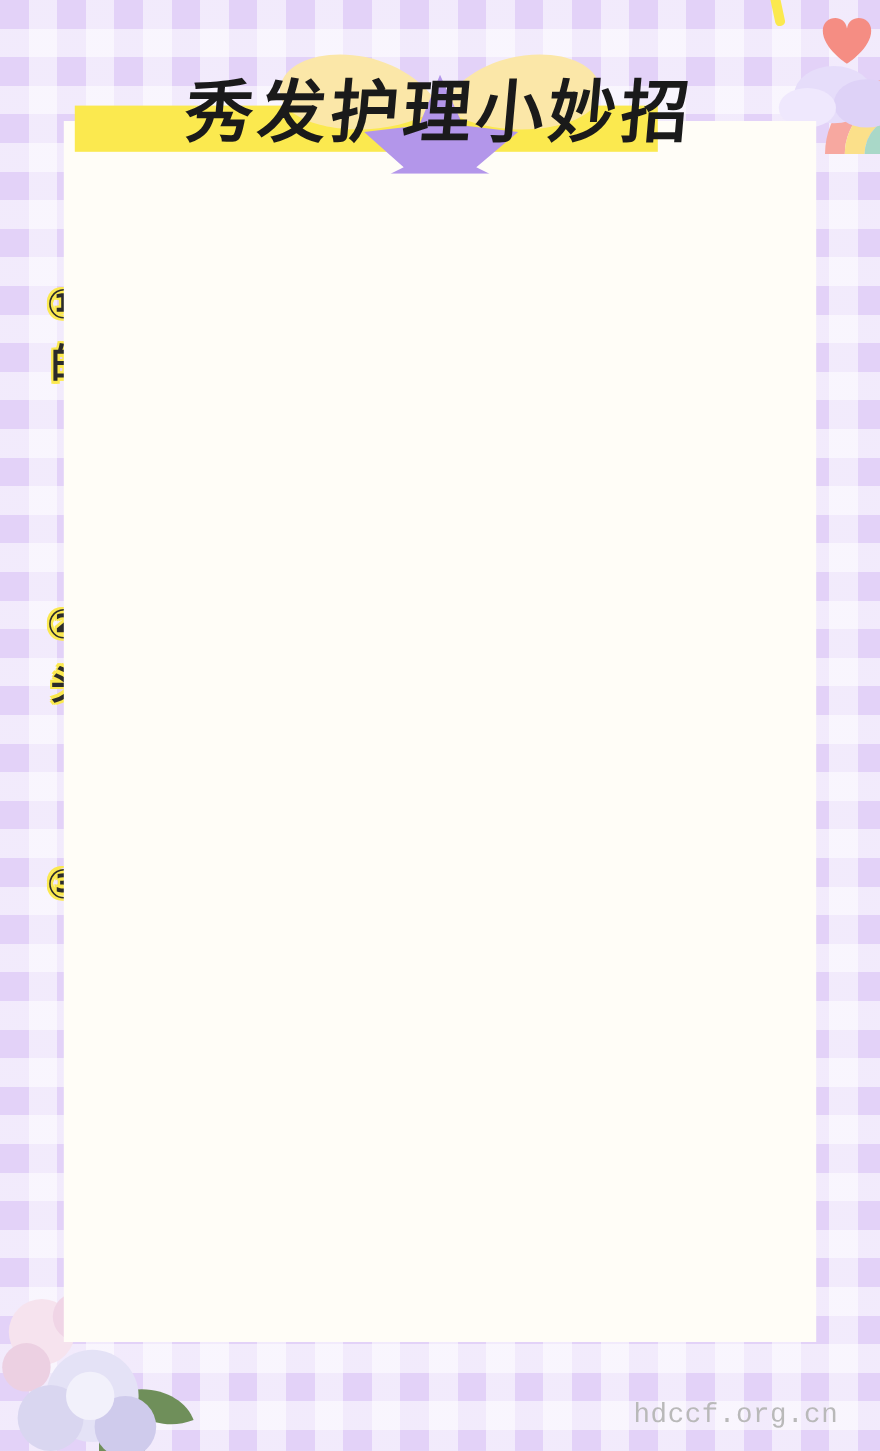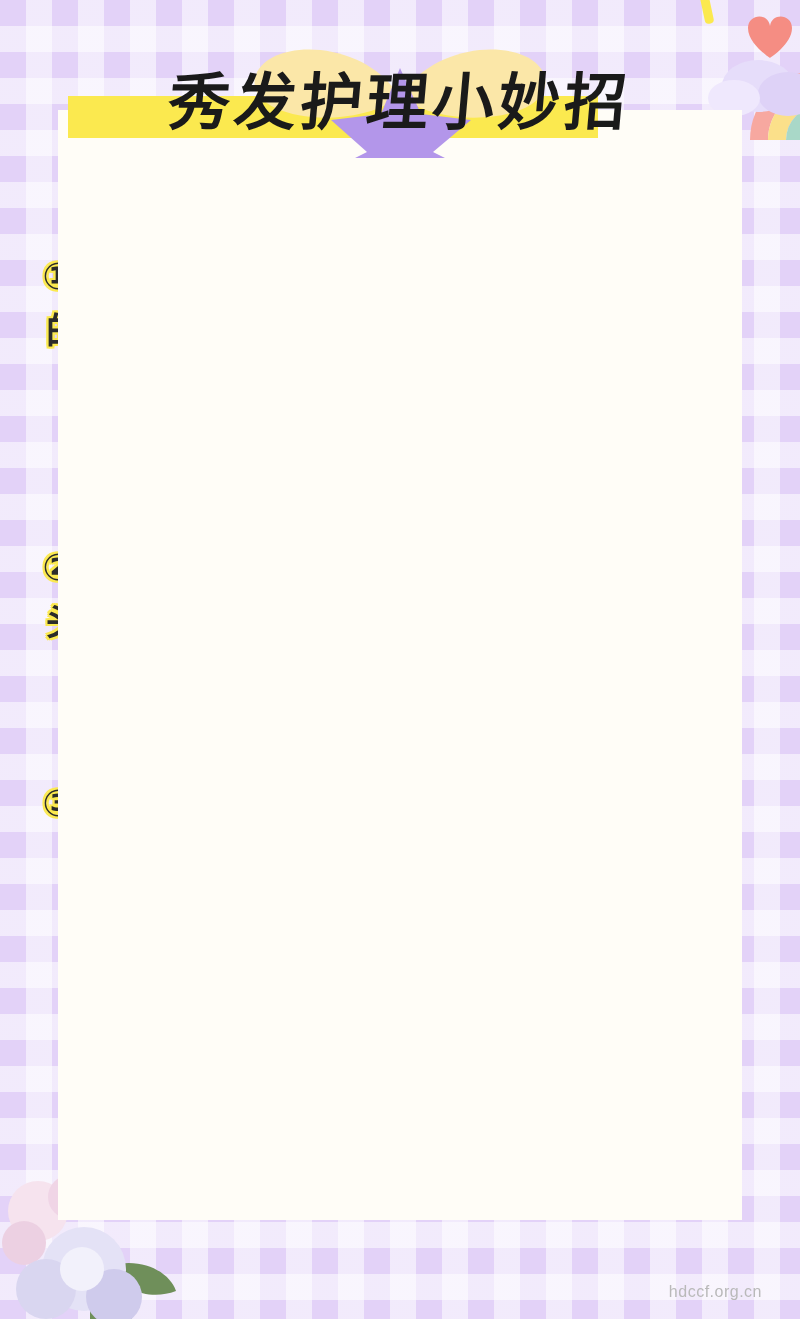--- a/index.html
+++ b/index.html
@@ -109,22 +109,22 @@
       2px 2px 0 #fbe94f, -2px 2px 0 #fbe94f,
       2px -2px 0 #fbe94f, -2px -2px 0 #fbe94f;
   }
   .para:last-child { margin-bottom: 0; }
 
   
   .watermark {
     position: absolute;
     right: 38px;
     bottom: 18px;
-    font-family: Liberation Sans, sans-serif;
-    font-size: 16px;
+    font-family: Liberation Mono, monospace;
+    font-size: 25px;
     color: #b9b9b9;
     z-index: 6;
     letter-spacing: 0.5px;
   }
 </style>
 </head>
 <body>
 
 <div class="poster">
 

